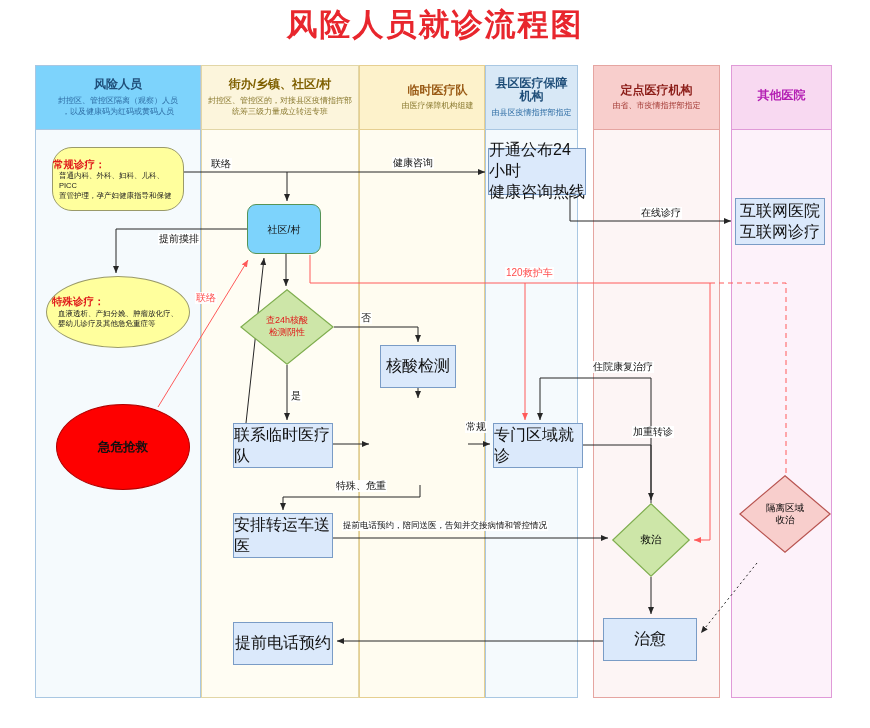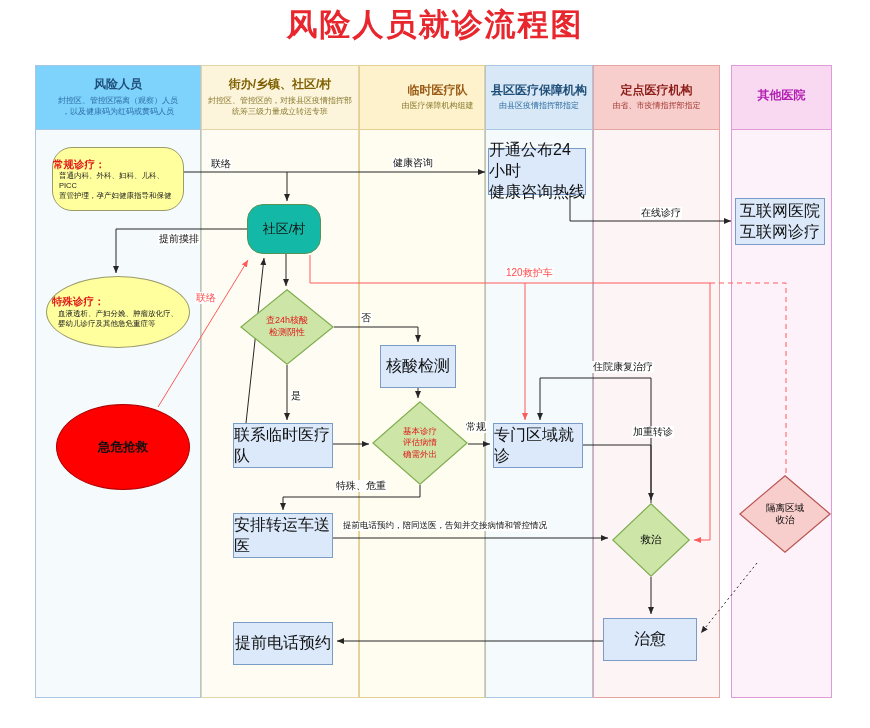--- a/index.html
+++ b/index.html
@@ -21,39 +21,39 @@
   .lane1 .lane-title { color:#1f4e79; } .lane1 .lane-desc { color:#2e6da4; }
 
   .lane2 { left:201px; width:158px; border-color:#e2d6a6; background:#fffdf3; }
   .lane2 .lane-header { background:#fcf5dc; border-color:#e2d6a6; }
   .lane2 .lane-title { color:#7f6000; } .lane2 .lane-desc { color:#8a7a30; }
 
   .lane3 { left:359px; width:126px; border-color:#e6cf90; background:#fffcf0; }
   .lane3 .lane-header { background:#fdf2cb; border-color:#e6cf90;padding-left:35px; }
   .lane3 .lane-title { color:#9a5b16; } .lane3 .lane-desc { color:#8a7a30; }
 
-  .lane4 { left:485px; width:108px; border-color:#a9c7e2; background:#f5fafd; }
+  .lane4 { left:485px; width:93px; border-color:#a9c7e2; background:#f5fafd; }
   .lane4 .lane-header { background:#d8e8f6; border-color:#a9c7e2; }
   .lane4 .lane-title { color:#1f4e79; } .lane4 .lane-desc { color:#2e6da4; }
 
   .lane5 { left:593px; width:127px; border-color:#e5a5a1; background:#fdf5f5; }
   .lane5 .lane-header { background:#f8cecc; border-color:#e5a5a1; }
   .lane5 .lane-title { color:#8c1d18; } .lane5 .lane-desc { color:#a43b36; }
 
   .lane6 { left:731px; width:101px; border-color:#e09ad8; background:#fdf2fa; }
   .lane6 .lane-header { background:#f8d9f1; border-color:#e09ad8; }
   .lane6 .lane-title { color:#b31db3; } .lane6 .lane-desc { color:#b31db3; }
 
   .wires { position:absolute; left:0; top:0; z-index:2; pointer-events:none; }
 
   .node { position:absolute; display:flex; align-items:center; justify-content:center;
           text-align:left; z-index:3; line-height:1.3; }
   .pre { white-space:pre-line; }
   .blue { background:#dbe9fb; border:1px solid #7a9cc6; color:#111; font-size:16px; }
-  .green-box { background:#14b8a6; border:1px solid #569456; color:#111; font-size:13px; border-radius:16px; }
+  .green-box { background:#7dd3fc; border:1px solid #569456; color:#111; font-size:10px; border-radius:9px; }
   .yellow { background:#ffff9d; border:1px solid #9a9a6a; color:#111; }
   .round { border-radius:20px; }
   .ellipse { border-radius:50%; }
   .ytitle { color:#e01a1a; font-weight:bold; font-size:10.5px; }
   .ybody  { color:#222; font-size:7.5px; line-height:1.3; padding:0 6px; white-space:pre-line; }
   .red-ellipse { background:#fe0000; border:1px solid #b00000; border-radius:50%;
                  color:#111; font-weight:bold; font-size:12.5px; }
 
   .diamond { position:absolute; z-index:3; }
   .diamond svg { position:absolute; inset:0; width:100%; height:100%; overflow:visible; }
@@ -177,28 +177,20 @@
         <polygon points="50,1 99,50 50,99 1,50"></polygon>
       </svg>
     <div class="dlabel dred" style="font-size:9px">查24h核酸
 检测阴性</div>
   </div>
 
   <div class="node blue" style="left:380px;top:345px;width:76px;height:43px">核酸检测</div>
 
   <div class="node blue" style="left:233px;top:423px;width:100px;height:45px">联系临时医疗队</div>
 
-  <div class="diamond green" style="left:372px;top:401px;width:96px;height:84px">
-    <svg viewBox="0 0 100 100" preserveAspectRatio="none">
-        <polygon points="50,1 99,50 50,99 1,50"></polygon>
-      </svg>
-    <div class="dlabel dred" style="font-size:8.5px">基本诊疗
-评估病情
-确需外出</div>
-  </div>
 
   <div class="node blue" style="left:493px;top:423px;width:90px;height:45px">专门区域就诊</div>
 
   <div class="diamond green" style="left:612px;top:503px;width:78px;height:74px">
     <svg viewBox="0 0 100 100" preserveAspectRatio="none">
         <polygon points="50,1 99,50 50,99 1,50"></polygon>
       </svg>
     <div class="dlabel" style="font-size:10.5px">救治</div>
   </div>
 

